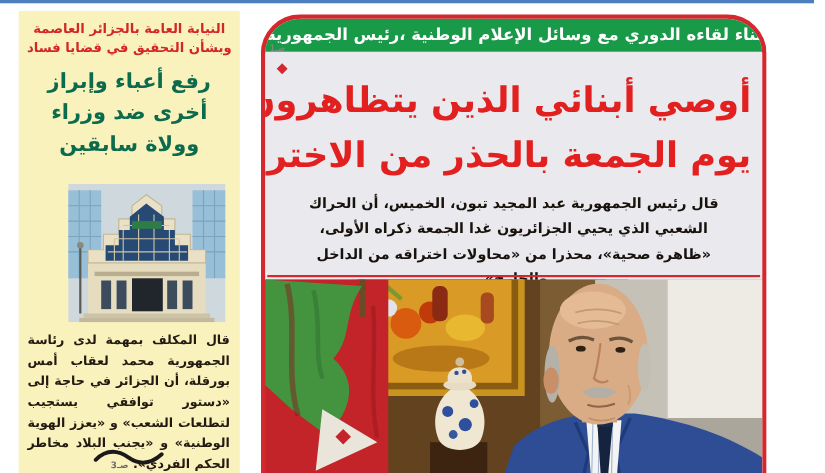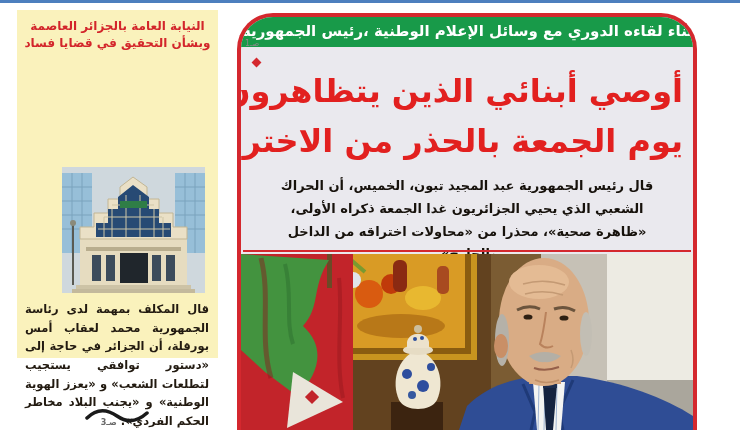--- a/index.html
+++ b/index.html
@@ -6,21 +6,21 @@
   .page {
     position:relative; width:750px; height:430px; overflow:hidden;
     background:#ffffff; font-family:"DejaVu Sans", sans-serif;
   }
   .top-rule {
     position:absolute; left:0; top:0; width:740px; height:3px;
     background:var(--top-rule,#4d7fbe);
   }
   
   .sidebar {
-    position:absolute; left:17px; top:10px; width:201px; height:348px;
+    position:absolute; left:17px; top:10px; width:201px; height:420px;
     background:var(--sidebar-bg,#faf2bc); direction:rtl; text-align:center;
   }
   .sidebar-kicker {
     margin:8px 6px 0; color:var(--sidebar-kicker-red,#d3262b);
     font-weight:bold; font-size:12px; line-height:1.45;
   }
   .sidebar-headline {
     margin:7px 10px 0; color:var(--sidebar-headline-green,#0c6b4c);
     font-weight:bold; font-size:19px; line-height:1.5;
   }
@@ -74,20 +74,21 @@
 </style>
 </head>
 <body>
 
 <div class="page">
 
   <div class="top-rule"></div>
 
   <aside class="sidebar">
     <div class="sidebar-kicker">النيابة العامة بالجزائر العاصمة وبشأن التحقيق في قضايا فساد</div>
+    <div class="sidebar-headline">رفع أعباء وإبراز أخرى ضد وزراء وولاة سابقين</div>
 
     <svg class="courthouse-photo" viewBox="0 0 143 126" xmlns="http://www.w3.org/2000/svg">
       <rect width="143" height="126" fill="#cfd8dd"></rect>
       <rect x="0" y="6" width="30" height="80" fill="#97bfd8"></rect>
       <rect x="113" y="6" width="30" height="80" fill="#97bfd8"></rect>
       <path d="M0,20H30 M0,34H30 M0,48H30 M0,62H30 M113,20H143 M113,34H143 M113,48H143 M113,62H143 M10,6V86 M20,6V86 M123,6V86 M133,6V86" stroke="#7aa3bd" stroke-width="1"></path>
       <rect x="18" y="72" width="107" height="54" fill="#e6dcc0"></rect>
       <polygon points="18,72 18,60 32,60 32,46 46,46 46,32 58,32 58,20 71,10 85,20 85,32 97,32 97,46 111,46 111,60 125,60 125,72" fill="#eae0c6" stroke="#c2b694" stroke-width="1"></polygon>
       <polygon points="34,70 34,56 46,56 46,42 56,42 56,30 71,18 87,30 87,42 97,42 97,56 109,56 109,70" fill="#274a74"></polygon>
       <path d="M42,70V50 M50,70V42 M64,70V28 M78,70V28 M92,70V42 M101,70V50 M36,62H108 M42,50H100 M50,38H92" stroke="#cfc6a6" stroke-width="1"></path>

